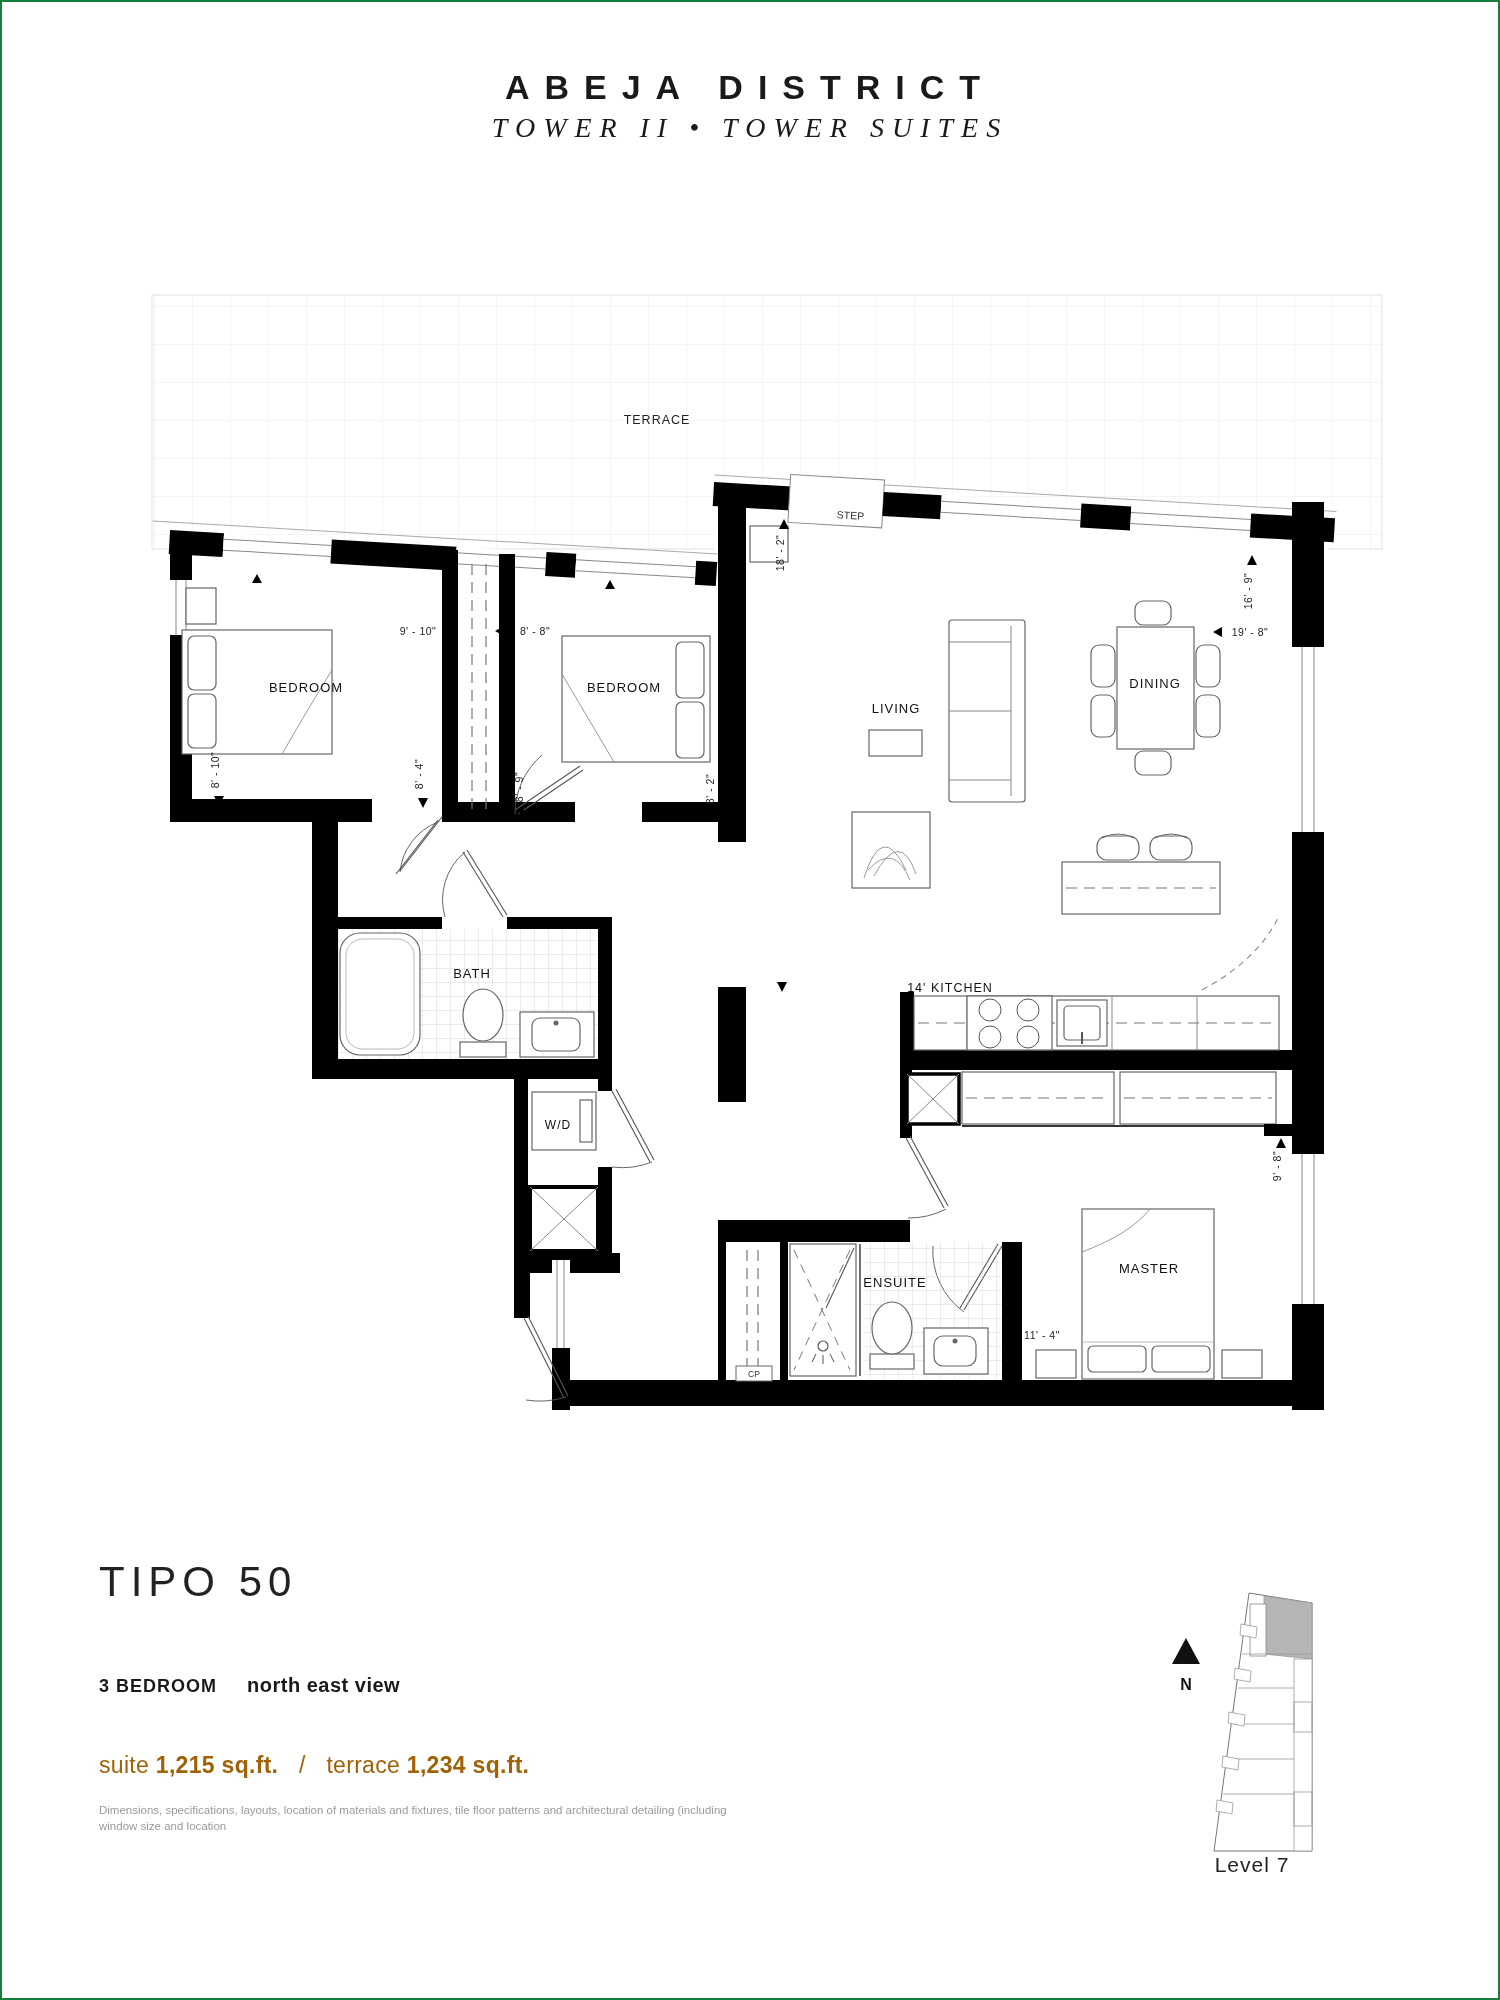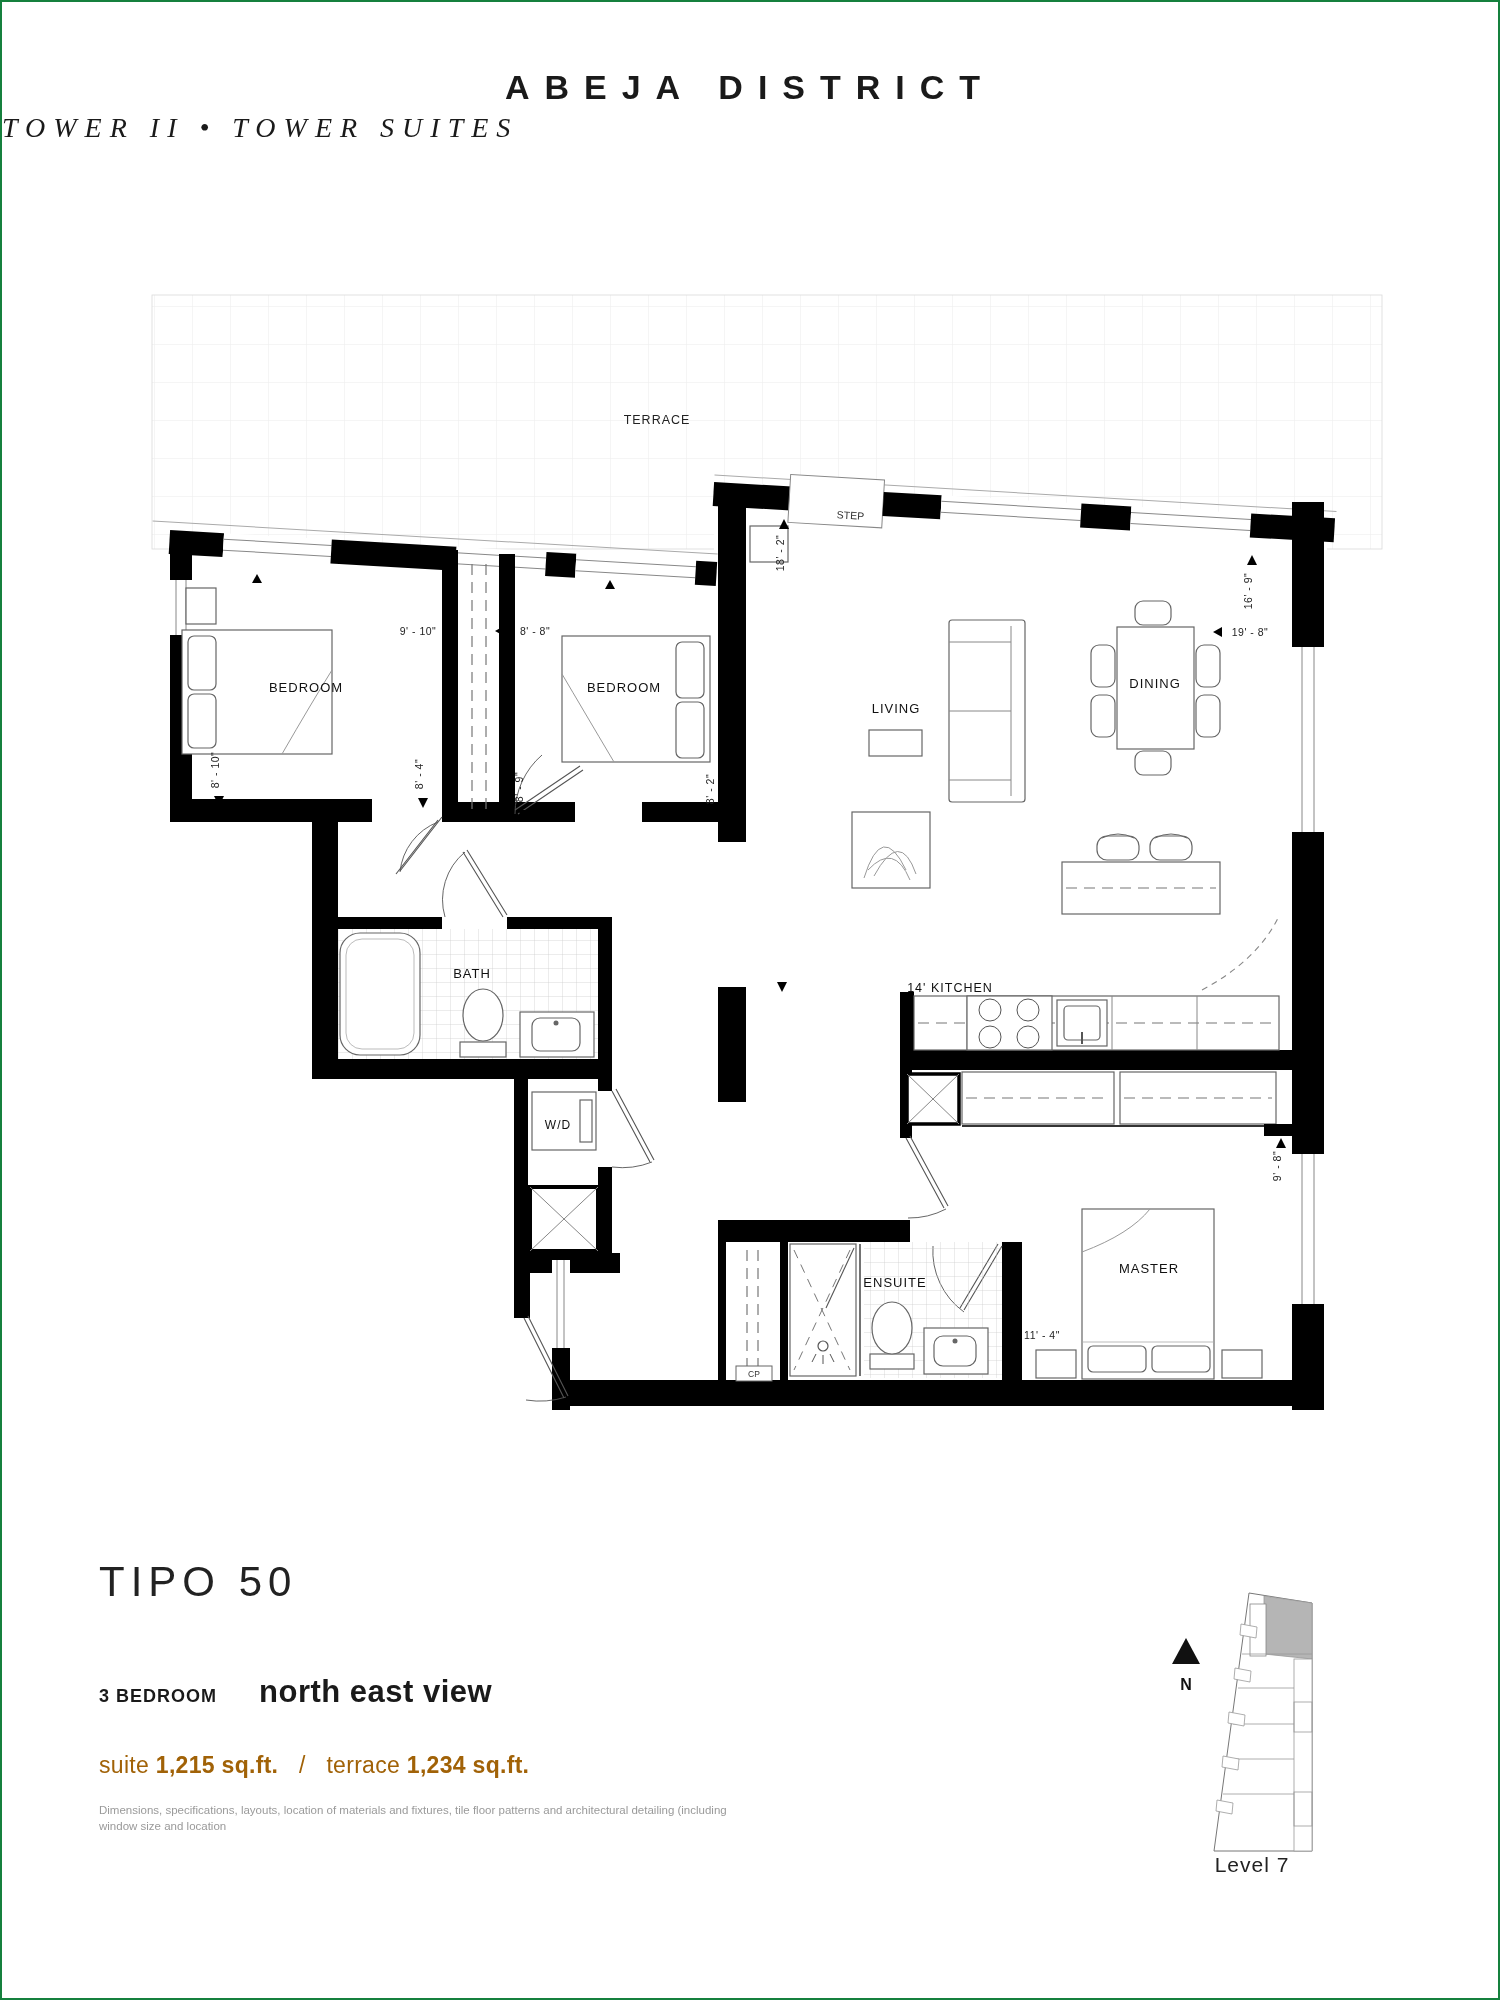--- a/index.html
+++ b/index.html
@@ -1,34 +1,34 @@
 <!DOCTYPE html>
 <html><head>
 <meta charset="utf-8">
 <style>
   html,body{margin:0;padding:0;background:#fff;}
   .page{position:relative;width:1500px;height:2000px;background:#fff;border:2px solid #15803d;box-sizing:border-box;overflow:hidden;font-family:"Liberation Sans",sans-serif;color:#111;}
   .brand{position:absolute;top:66px;left:0;width:100%;text-align:center;font-size:34px;font-weight:700;letter-spacing:15px;color:#1a1a1a;}
-  .subtitle{position:absolute;top:110px;left:0;width:100%;font-family:"Liberation Serif",serif;font-style:italic;font-size:28px;letter-spacing:8px;color:#1a1a1a;}
+  .subtitle{position:absolute;top:110px;left:0;width:100%;text-align:center;font-family:"Liberation Serif",serif;font-style:italic;font-size:28px;letter-spacing:8px;color:#1a1a1a;}
   svg.plan{position:absolute;left:0;top:0;}
   .rl{font-size:13px;letter-spacing:1px;fill:#111;text-anchor:middle;}
   .dl{font-size:10.5px;letter-spacing:.5px;fill:#222;text-anchor:middle;}
   .tiny{font-size:8.5px;fill:#333;text-anchor:middle;}
   .tl{font-size:12.5px;letter-spacing:1px;fill:#222;text-anchor:middle;}
   .kp{font-size:21px;letter-spacing:1px;fill:#222;text-anchor:middle;}
   .kn{font-size:16px;font-weight:600;fill:#111;text-anchor:middle;}
   .wall{fill:#000;}
   .thin{fill:none;stroke:#555;stroke-width:1;}
   .lite{fill:none;stroke:#888;stroke-width:1;}
   .furn{fill:#fff;stroke:#666;stroke-width:1.2;}
   .dash{fill:none;stroke:#777;stroke-width:1.2;stroke-dasharray:11 7;}
   .model{position:absolute;left:97px;top:1556px;font-size:42px;font-weight:500;letter-spacing:6px;color:#222;}
   .line2{position:absolute;left:97px;top:1672px;color:#1a1a1a;}
   .line2 .b1{font-size:18px;font-weight:700;letter-spacing:1px;}
-  .line2 .b2{font-size:31px;font-weight:600;margin-left:42px;letter-spacing:.5px;}
+  .line2 .b2{font-size:20px;font-weight:600;margin-left:30px;letter-spacing:.5px;}
   .line3{position:absolute;left:97px;top:1750px;font-size:23px;color:#a16207;letter-spacing:.3px;}
   .line3 .bold{font-weight:700;}
   .line3 .sep{margin:0 14px;}
   .disc{position:absolute;left:97px;top:1800px;width:640px;font-size:11.5px;line-height:16px;color:#9a9a9a;}
 </style>
 </head>
 <body>
 
 <div class="page">
 

